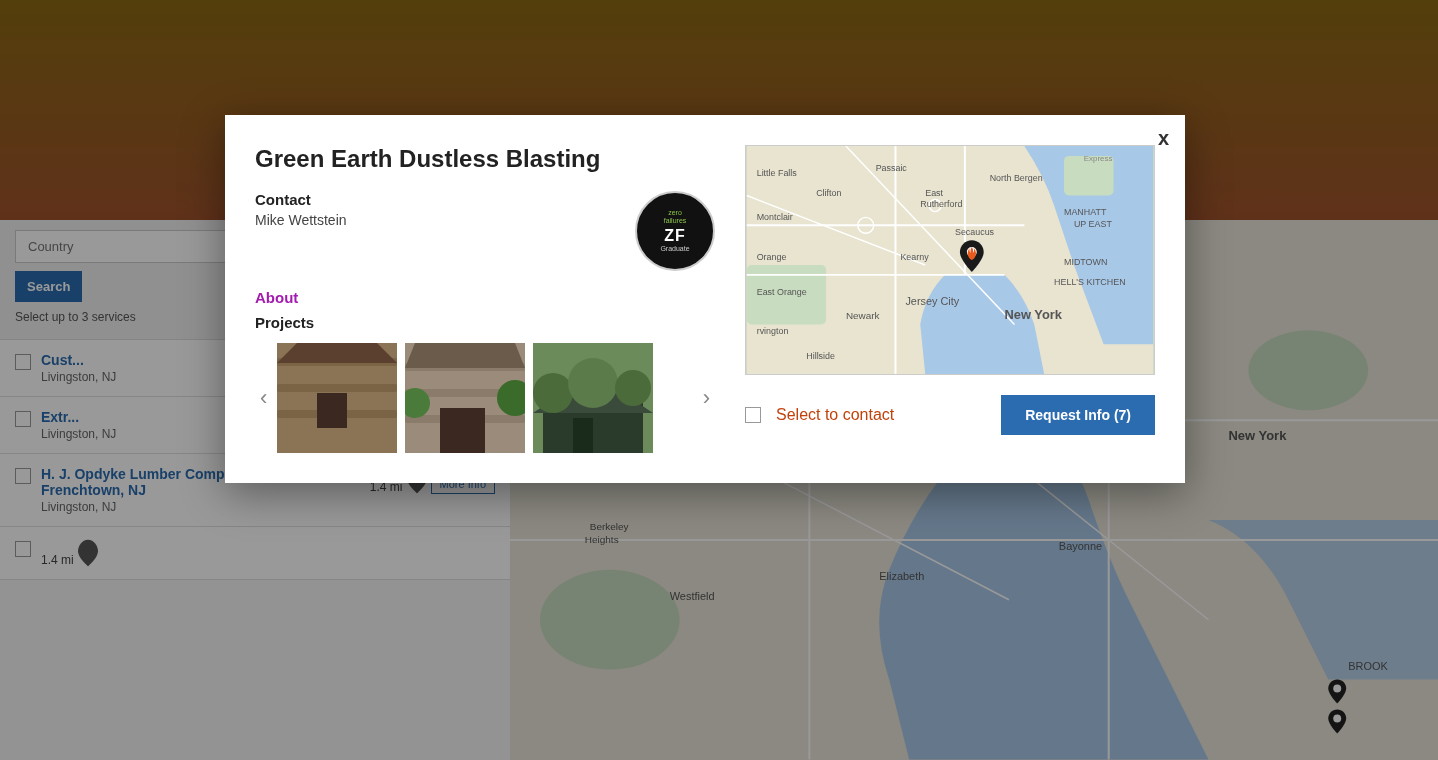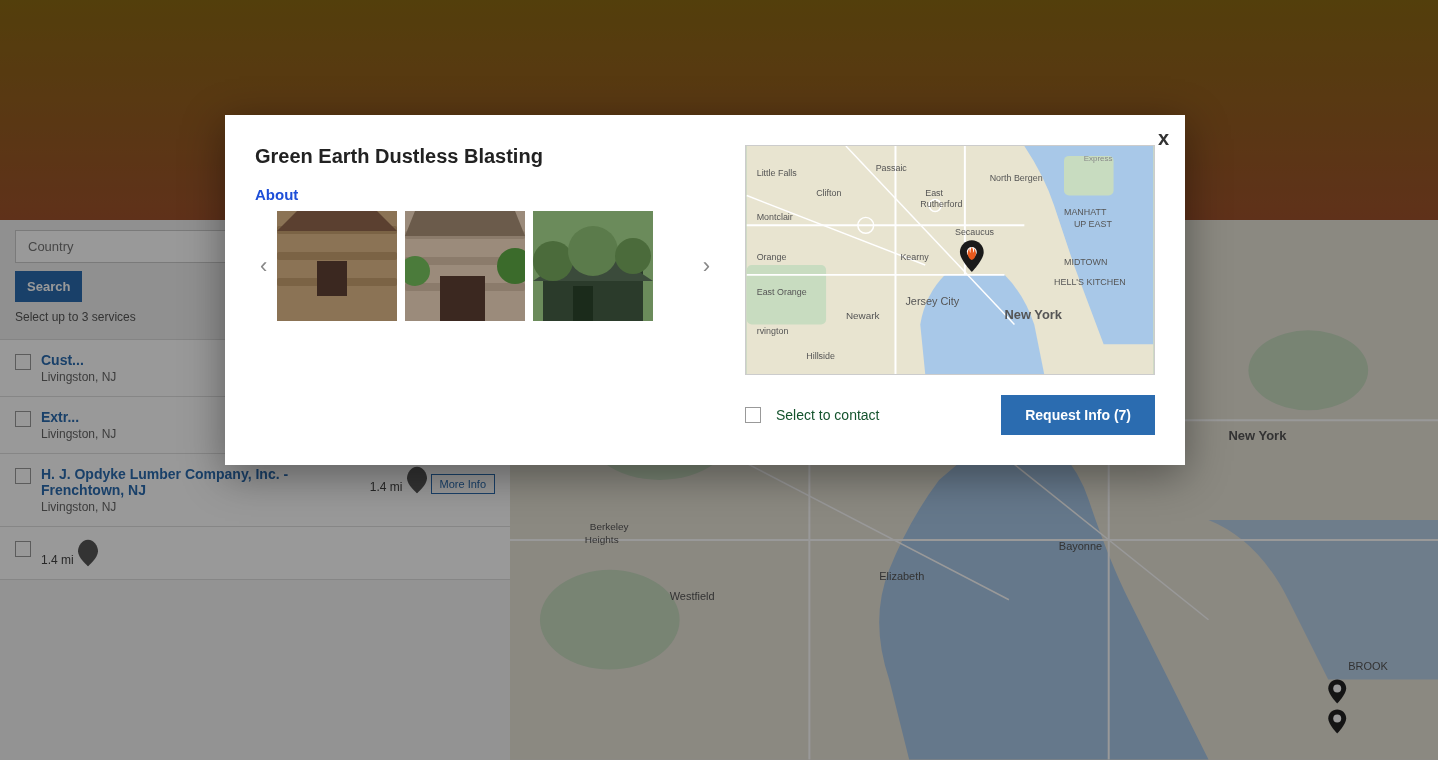--- a/index.html
+++ b/index.html
@@ -102,40 +102,40 @@
 
     .modal-right { width: 410px; flex-shrink: 0; display: flex; flex-direction: column; gap: 15px; }
 
     .modal-close {
       position: absolute; top: 12px; right: 16px;
       font-size: 20px; cursor: pointer; color: #333; background: none; border: none;
       font-weight: bold;
     }
 
     .modal-title {
-      font-size: 20px; font-weight: bold; color: #222; margin-bottom: 18px;
+      font-size: 24px; font-weight: bold; color: #222; margin-bottom: 18px;
     }
 
     .contact-section { display: flex; justify-content: space-between; align-items: flex-start; margin-bottom: 18px; }
 
     .contact-label { font-size: 15px; font-weight: bold; color: #222; margin-bottom: 4px; }
 
     .contact-name { font-size: 14px; color: #444; }
 
     .badge {
       width: 80px; height: 80px; border-radius: 50%; border: 2px solid #ccc;
       background: #111; display: flex; align-items: center; justify-content: center;
       flex-shrink: 0;
     }
 
     .badge-text {
       color: white; font-size: 8px; text-align: center; line-height: 1.2;
     }
 
-    .about-label { font-size: 15px; font-weight: bold; color: #1d4ed8; margin-bottom: 8px; }
+    .about-label { font-size: 15px; font-weight: bold; color: #a21caf; margin-bottom: 8px; }
 
     .about-text { font-size: 13px; color: #444; line-height: 1.6; margin-bottom: 20px; }
 
     .projects-label { font-size: 15px; font-weight: bold; color: #222; margin-bottom: 12px; }
 
     .projects-carousel {
       display: flex; align-items: center; gap: 5px;
     }
 
     .carousel-arrow {
@@ -163,21 +163,21 @@
     }
 
     .modal-actions {
       display: flex; align-items: center; gap: 15px; margin-top: 5px;
     }
 
     .select-checkbox {
       width: 16px; height: 16px; border: 1px solid #999; background: white; flex-shrink: 0; cursor: pointer;
     }
 
-    .select-label { font-size: 14px; color: #14532d; cursor: pointer; }
+    .select-label { font-size: 16px; color: #c2410c; cursor: pointer; }
 
     .request-btn {
       background: #2b6cb0; color: white; border: none;
       padding: 12px 24px; font-size: 14px; font-weight: bold; cursor: pointer;
       margin-left: auto;
     }
   </style>
 </head>
 <body>
 
@@ -295,23 +295,38 @@
 </div>
 
 <div class="overlay"></div>
 
 <div class="modal">
   <button class="modal-close">x</button>
 
   <div class="modal-left">
     <div class="modal-title">Green Earth Dustless Blasting</div>
 
+    <div class="contact-section">
+      <div>
+        <div class="contact-label">Contact</div>
+        <div class="contact-name">Mike Wettstein</div>
+      </div>
+      <div class="badge">
+        <div class="badge-text">
+          <div style="font-size:7px;color:#8BC34A;">zero</div>
+          <div style="font-size:7px;color:#8BC34A;">failures</div>
+          <div style="font-size:16px;font-weight:bold;color:white;letter-spacing:1px;">ZF</div>
+          <div style="font-size:7px;color:#ccc;">Graduate</div>
+        </div>
+      </div>
+    </div>
 
     <div class="about-label">About</div>
 
+    <div class="projects-label">Projects</div>
     <div class="projects-carousel">
       <button class="carousel-arrow">‹</button>
       <div class="carousel-images">
 
         <div class="project-img" style="background: linear-gradient(135deg, #8B7355 0%, #7B6345 50%, #6B5335 100%);">
           <div class="img-label">Before</div>
           <div style="position:absolute;bottom:4px;left:4px;background:rgba(0,0,0,0.6);color:white;font-size:10px;padding:2px 5px;">After</div>
 
           <svg width="120" height="110" viewBox="0 0 120 110" style="position:absolute;top:0;left:0;">
             <rect width="120" height="110" fill="#8B7355"></rect>

